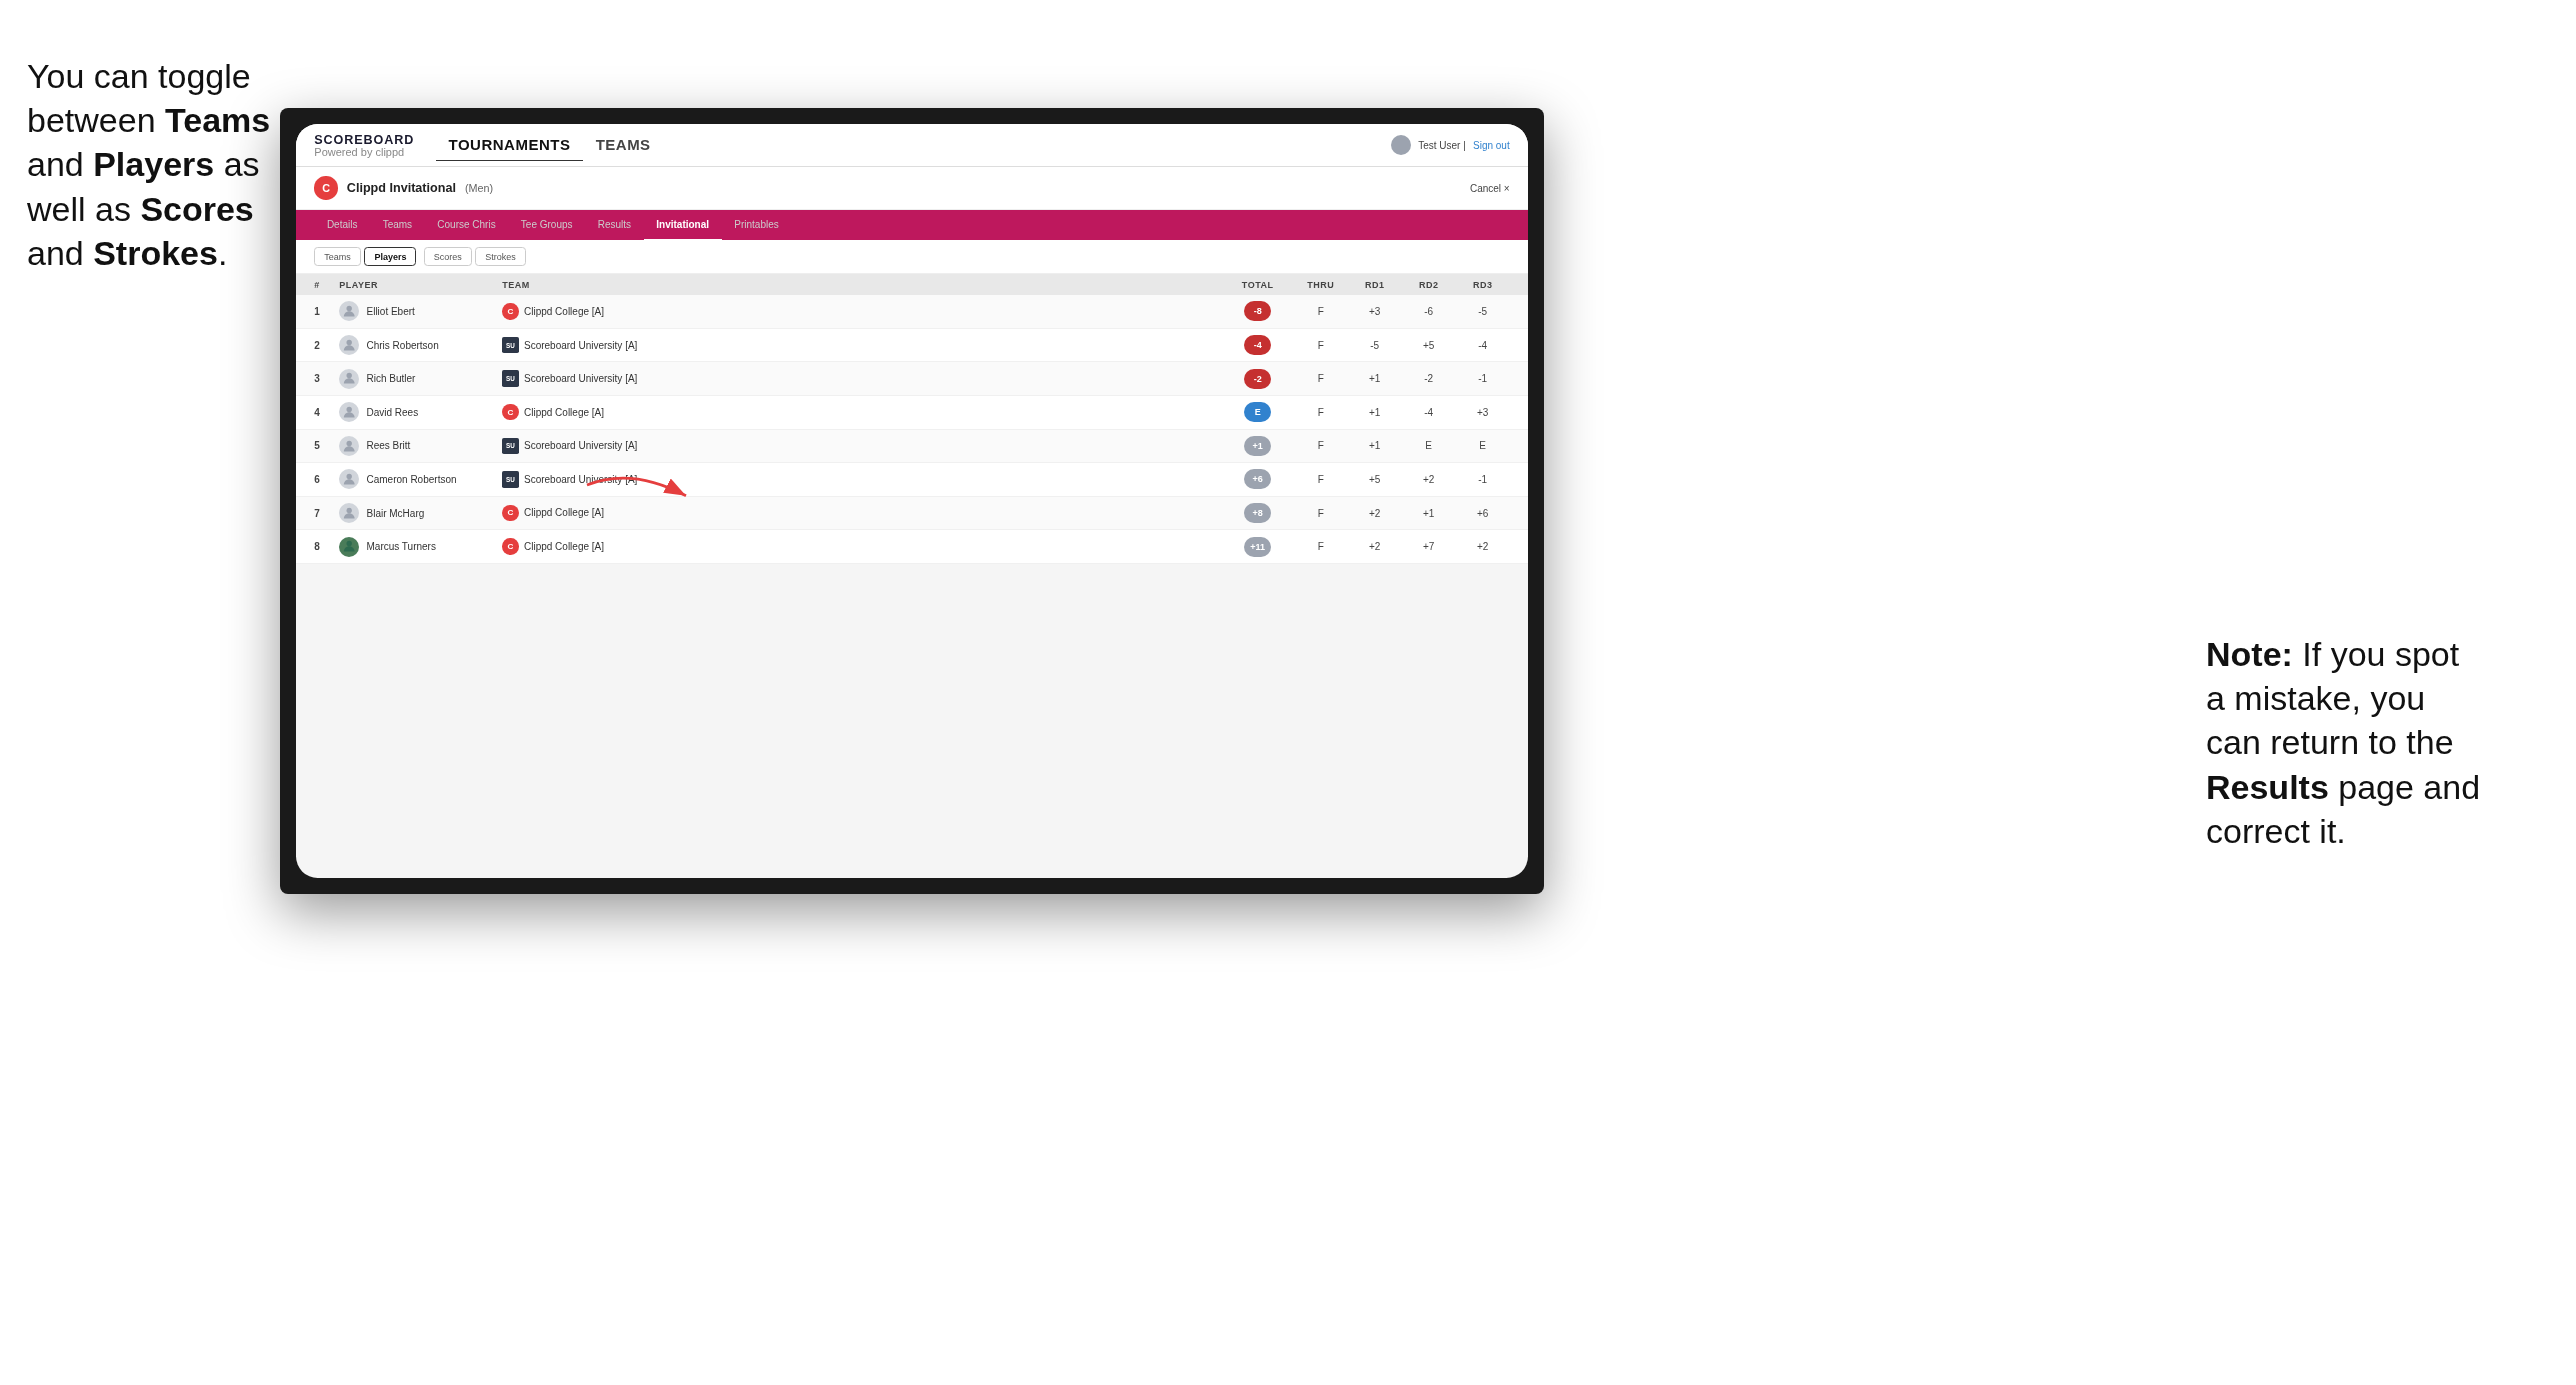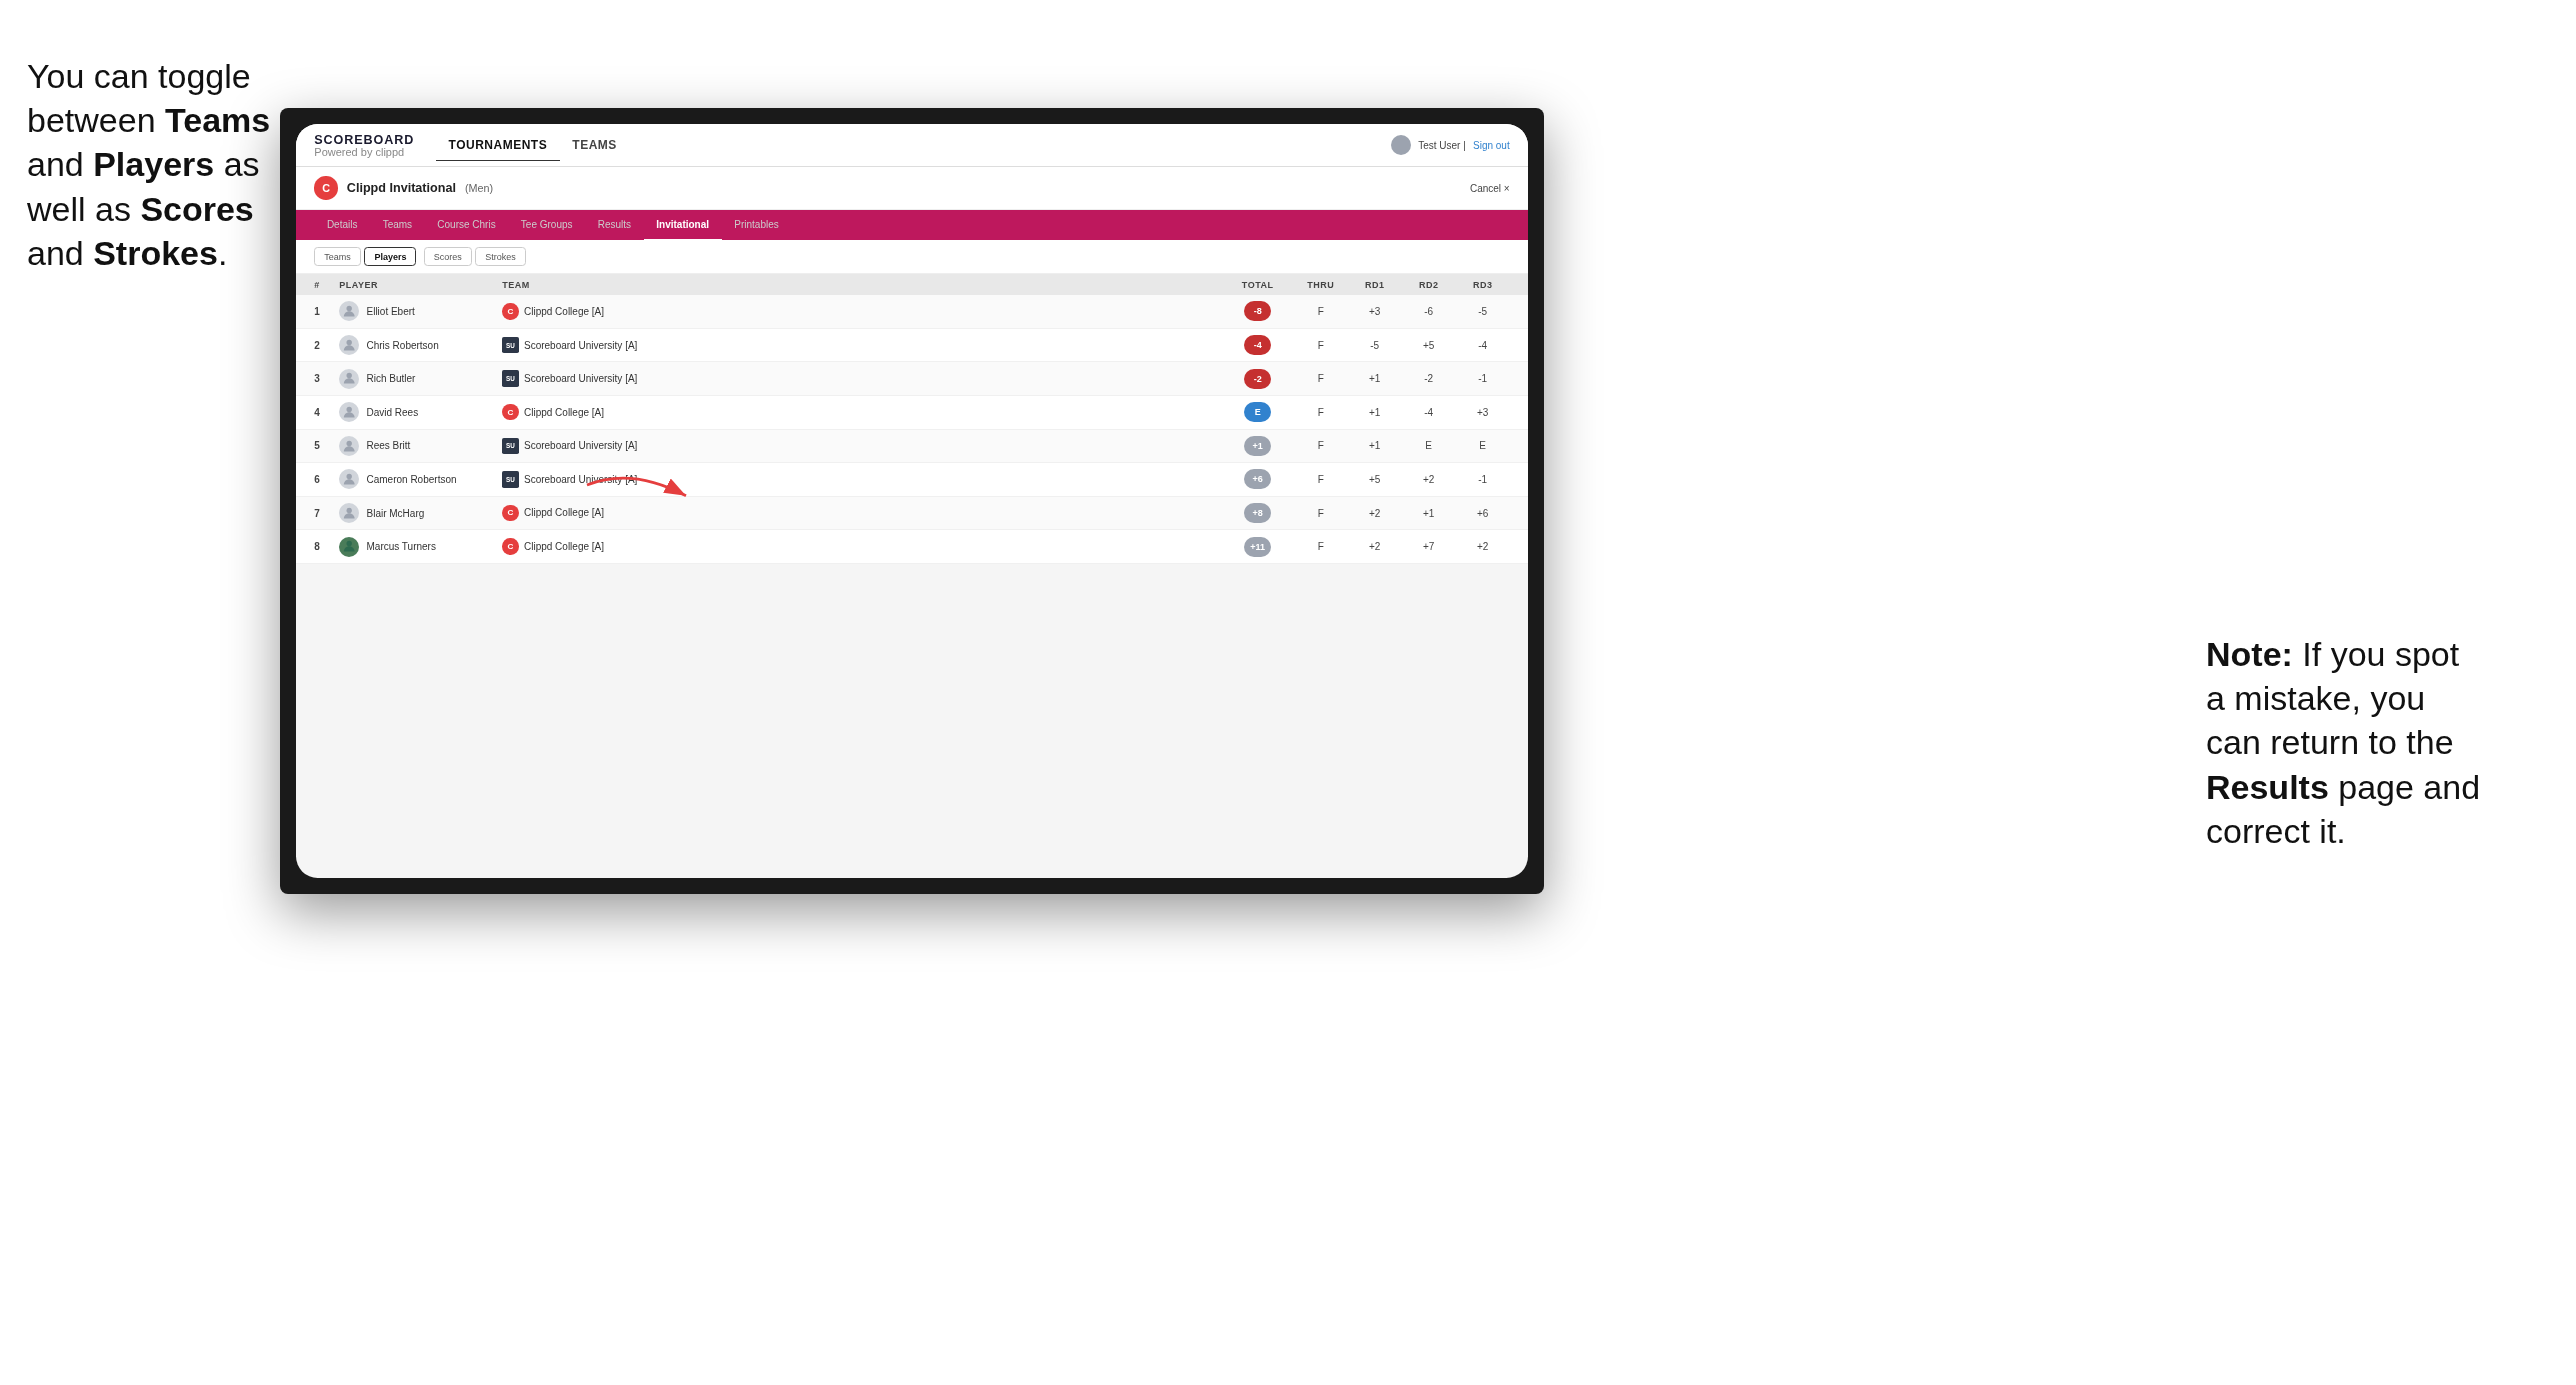--- a/index.html
+++ b/index.html
@@ -78,21 +78,21 @@
       letter-spacing: 0.9px;
       color: #1a1a2e;
       text-transform: uppercase;
     }
     .logo-sub {
       font-size: 11px;
       color: #888;
       margin-top: -0.9px;
     }
     .nav-item {
-      font-size: 12px;
+      font-size: 15px;
       font-weight: 600;
       color: #444;
       padding: 0 12.6px;
       height: 31px;
       display: flex;
       align-items: center;
       cursor: pointer;
       letter-spacing: 0.5px;
       border-bottom: 1.8px solid transparent;
     }

